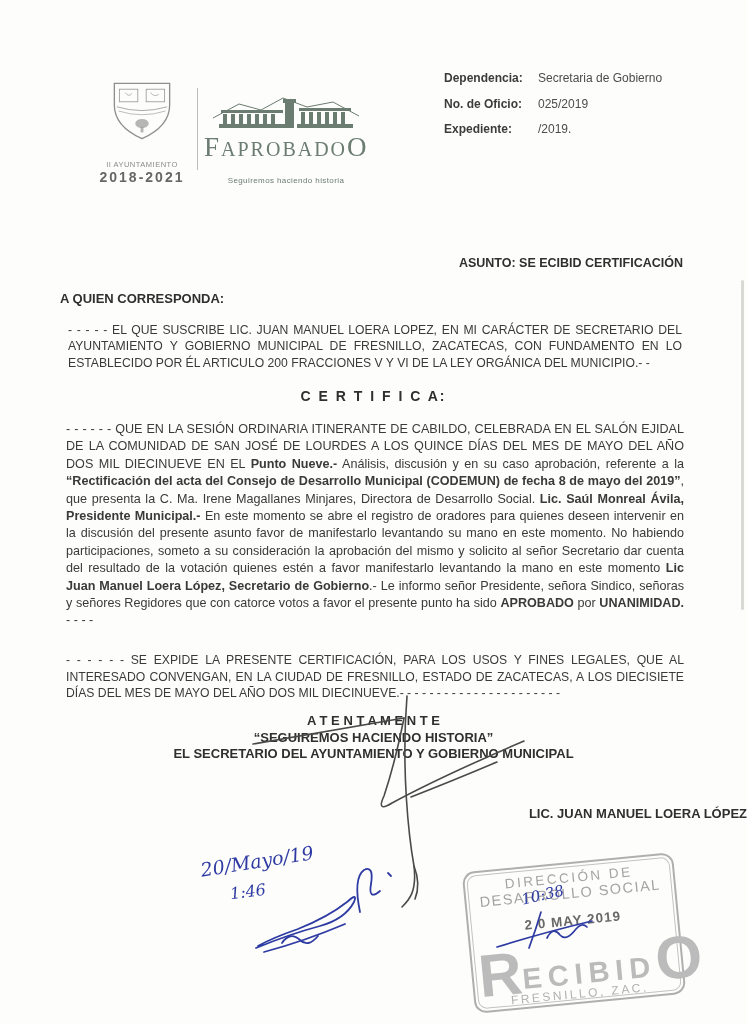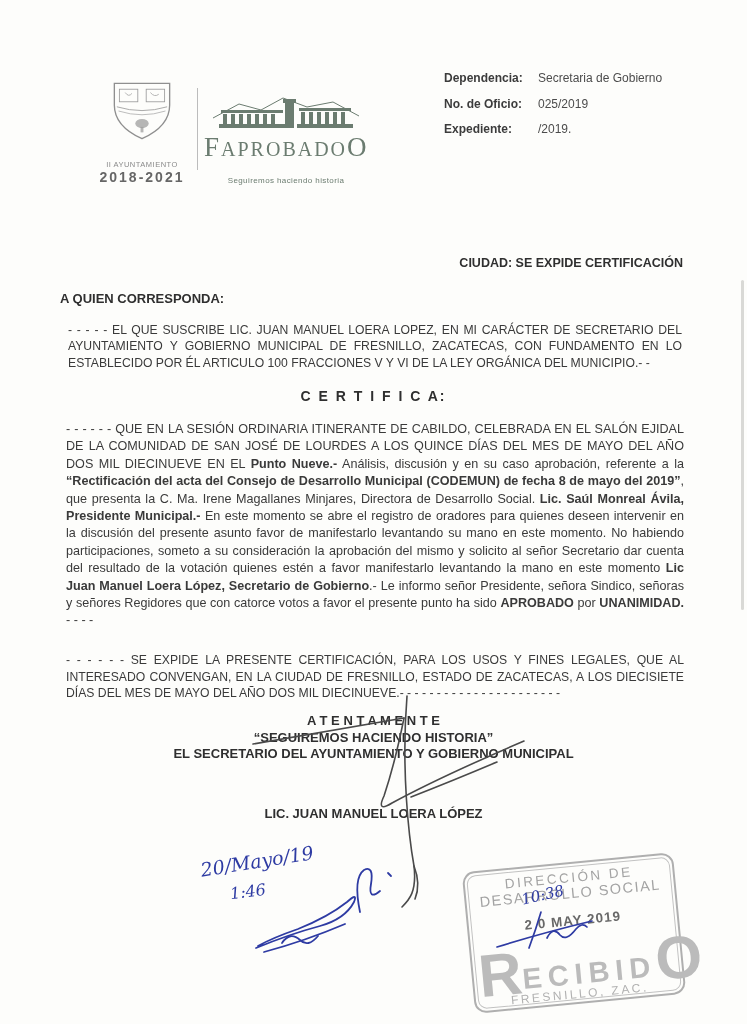--- a/index.html
+++ b/index.html
@@ -26,21 +26,21 @@
   .subject{position:absolute;right:64px;top:256px;font-weight:bold;font-size:12.5px;color:#2f2f2f;}
   .salutation{position:absolute;left:60px;top:291px;font-weight:bold;font-size:13px;color:#2f2f2f;}
   .par{position:absolute;text-align:justify;color:#3a3a3a;}
   .intro{left:68px;top:322px;width:614px;font-size:12.2px;line-height:16.3px;}
   .certifica{position:absolute;left:0;top:388px;width:100%;text-align:center;
     font-weight:bold;font-size:14px;letter-spacing:2px;color:#2f2f2f;}
   .bodypar{left:66px;top:421px;width:618px;font-size:12.6px;line-height:17.4px;}
   .issuance{left:66px;top:652px;width:618px;font-size:12.2px;line-height:16.5px;}
   .closing{position:absolute;left:0;top:713px;width:100%;text-align:center;
     font-weight:bold;font-size:13px;line-height:16.5px;color:#2f2f2f;}
-  .signer{position:absolute;left:0;top:806px;width:100%;text-align:center;
+  .signer{position:absolute;left:0;top:806px;width:100%;text-align:right;
     font-weight:bold;font-size:13px;color:#2f2f2f;}
   
   .hw{position:absolute;color:#2e3ba3;font-family:"DejaVu Serif",serif;font-style:italic;z-index:25;}
   .hw-date{left:200px;top:850px;font-size:19px;transform:rotate(-9deg);}
   .hw-time{left:230px;top:882px;font-size:16px;transform:rotate(-7deg);}
   .hw-stamp-time{left:521px;top:886px;font-size:15px;transform:rotate(-13deg);}
   
   .stamp{position:absolute;left:468px;top:862px;width:212px;height:142px;
     transform:rotate(-5.5deg);z-index:10;opacity:.92;}
   .stamp-border{position:absolute;inset:0;border:2.5px solid #a9a9a9;border-radius:12px;}
@@ -118,23 +118,23 @@
     <div class="hf-row">
       <span class="hf-label">No. de Oficio:</span>
       <span class="hf-value">025/2019</span>
     </div>
     <div class="hf-row">
       <span class="hf-label">Expediente:</span>
       <span class="hf-value">/2019.</span>
     </div>
   </div>
 
-  <div class="subject">CIUDAD: SE EXPIDE CERTIFICACIÓN</div>
+  <div class="subject">ASUNTO: SE ECIBID CERTIFICACIÓN</div>
   <div class="salutation">A QUIEN CORRESPONDA:</div>
-  <div class="par intro">- - - - - EL QUE SUSCRIBE LIC. JUAN MANUEL LOERA LOPEZ, EN MI CARÁCTER DE SECRETARIO DEL AYUNTAMIENTO Y GOBIERNO MUNICIPAL DE FRESNILLO, ZACATECAS, CON FUNDAMENTO EN LO ESTABLECIDO POR ÉL ARTICULO 100 FRACCIONES V Y VI DE LA LEY ORGÁNICA DEL MUNICIPIO.- -</div>
+  <div class="par intro">- - - - - EL QUE SUSCRIBE LIC. JUAN MANUEL LOERA LOPEZ, EN MI CARÁCTER DE SECRETARIO DEL AYUNTAMIENTO Y GOBIERNO MUNICIPAL DE FRESNILLO, ZACATECAS, CON FUNDAMENTO EN LO ESTABLECIDO POR ÉL ARTICULO 200 FRACCIONES V Y VI DE LA LEY ORGÁNICA DEL MUNICIPIO.- -</div>
   <div class="certifica">C E R T I F I C A:</div>
   <div class="par bodypar"><span>- - - - - - QUE EN LA SESIÓN ORDINARIA ITINERANTE DE CABILDO, CELEBRADA EN EL SALÓN EJIDAL DE LA COMUNIDAD DE SAN JOSÉ DE LOURDES A LOS QUINCE DÍAS DEL MES DE MAYO DEL AÑO DOS MIL DIECINUEVE EN EL </span><span style="font-weight: bold;">Punto Nueve.-</span><span> Análisis, discusión y en su caso aprobación, referente a la </span><span style="font-weight: bold;">“Rectificación del acta del Consejo de Desarrollo Municipal (CODEMUN) de fecha 8 de mayo del 2019”</span><span>, que presenta la C. Ma. Irene Magallanes Minjares, Directora de Desarrollo Social. </span><span style="font-weight: bold;">Lic. Saúl Monreal Ávila, Presidente Municipal.-</span><span> En este momento se abre el registro de oradores para quienes deseen intervenir en la discusión del presente asunto favor de manifestarlo levantando su mano en este momento.  No habiendo participaciones, someto a su consideración la aprobación del mismo y solicito al señor Secretario dar cuenta del resultado de la votación quienes estén a favor manifestarlo levantando la mano en este momento </span><span style="font-weight: bold;">Lic Juan Manuel Loera López, Secretario de Gobierno</span><span>.- Le informo señor Presidente, señora Sindico, señoras y señores Regidores que con catorce votos a favor el presente punto ha sido </span><span style="font-weight: bold;">APROBADO</span><span> por </span><span style="font-weight: bold;">UNANIMIDAD.</span><span> - - - -</span></div>
   <div class="par issuance">- - - - - - SE EXPIDE LA PRESENTE CERTIFICACIÓN,  PARA LOS USOS Y FINES LEGALES, QUE AL INTERESADO CONVENGAN, EN LA CIUDAD DE FRESNILLO, ESTADO DE ZACATECAS, A LOS DIECISIETE DÍAS  DEL MES DE  MAYO  DEL AÑO DOS MIL DIECINUEVE.- - - - - - - - - - - - - - - - - - - - - -</div>
 
   <div class="closing">
     <div>A T E N T A M E N T E</div>
     <div>“SEGUIREMOS HACIENDO HISTORIA”</div>
     <div>EL SECRETARIO DEL AYUNTAMIENTO Y  GOBIERNO MUNICIPAL</div>
   </div>
   <div class="signer">LIC. JUAN MANUEL LOERA LÓPEZ</div>

